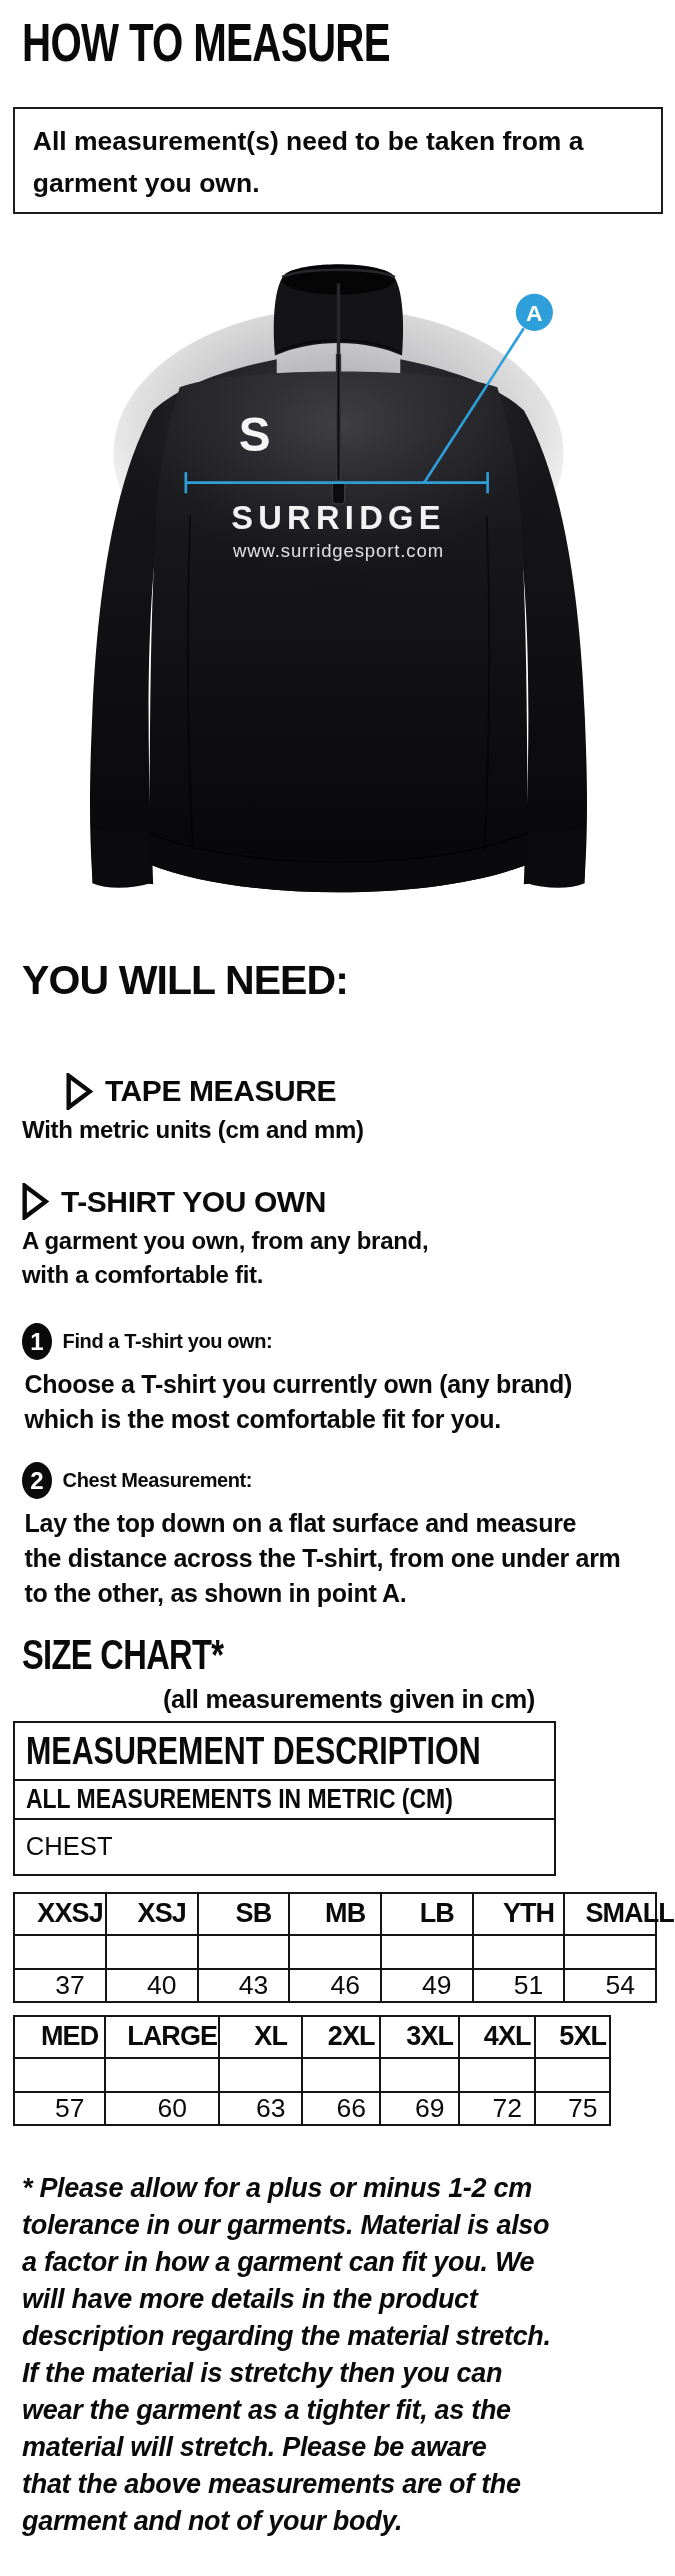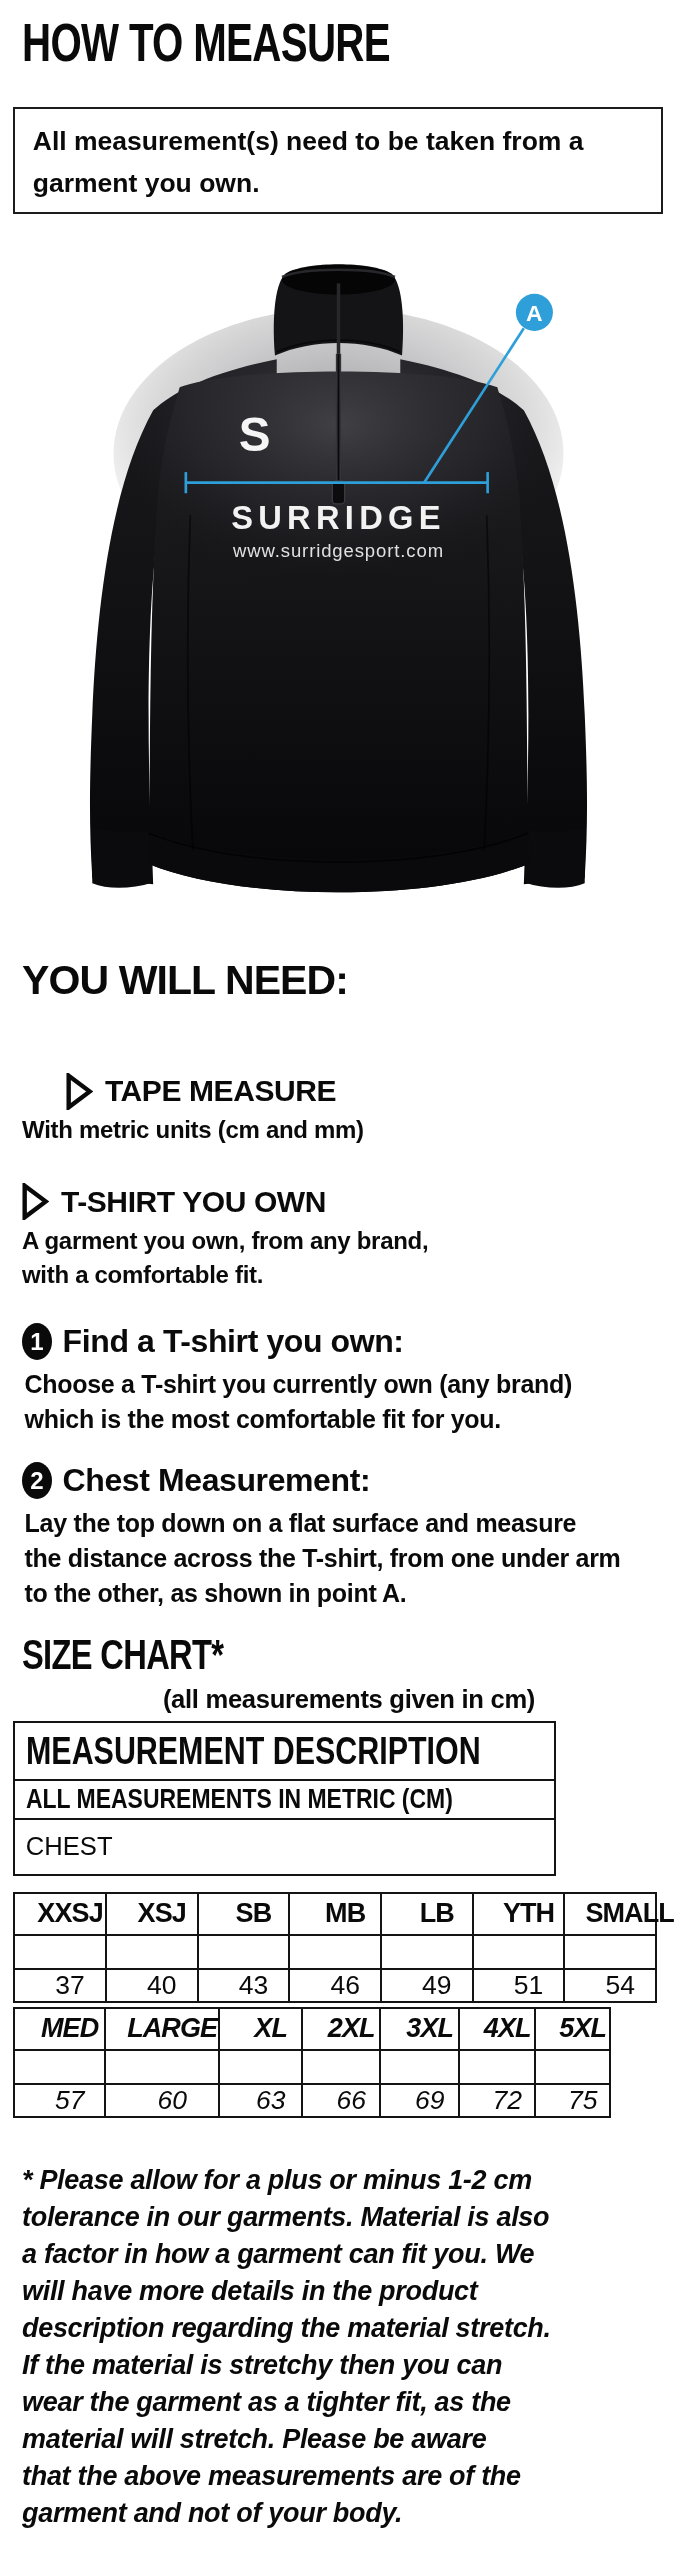--- a/index.html
+++ b/index.html
@@ -43,21 +43,21 @@
 
   .step-item { margin: 0 0 0 22px; }
   .step-row { display: flex; align-items: center; gap: 10.6px; }
   .step-row.s1 { margin-top: 30px; }
   .step-row.s2 { margin-top: 25px; }
   .step-badge {
     width: 30px; height: 37px; border-radius: 50%; background: #0a0a0a;
     color: #ffffff; display: flex; align-items: center; justify-content: center;
     font-size: 24px; font-weight: bold; flex: 0 0 auto;
   }
-  .step-title { font-size: 32px; font-weight: bold; letter-spacing: -0.4px; }
+  .step-title { font-size: 20px; font-weight: bold; letter-spacing: -0.4px; }
   .step-desc {
     margin: 7px 0 0 2.6px; font-size: 25px; font-weight: bold; line-height: 1.4;
     letter-spacing: -0.3px;
   }
 
   .size-chart-heading {
     margin: 19px 0 0 22px; font-size: 43px; font-weight: bold;
     letter-spacing: -0.9px; line-height: 1.15;
   }
   .size-chart-sub { margin: 5.3px 0 0 22px; font-size: 25.6px; font-weight: bold; letter-spacing: -0.3px; text-align: center; }
@@ -70,21 +70,21 @@
   .dt-r1 td { height: 58px; font-size: 39px; font-weight: bold; border-radius: 29px; }
   .dt-r2 td { height: 39px; font-size: 28px; font-weight: bold; }
   .dt-r3 td { height: 56px; font-size: 25.6px; font-weight: normal; }
 
   .size-table { margin-left: 13.2px; }
   .size-table td { text-align: center; vertical-align: middle; }
   .size-table .hdr td { height: 42px; font-size: 27px; font-weight: bold; letter-spacing: -0.9px; }
   .size-table .empty td { height: 34px; }
   .size-table .val td { height: 32px; font-size: 26.5px; font-weight: normal; }
   .size-table.t1 { width: 644px; margin-top: 16px; }
-  .size-table.t2 { width: 596px; margin-top: 4px; font-style: italic; }
+  .size-table.t2 { width: 596px; margin-top: 12px; }
 
   .footnote {
     margin: 44px 13.2px 0 22px; font-size: 27px; font-weight: bold; font-style: italic;
     line-height: 1.37; letter-spacing: -0.3px;
   }
 </style>
 </head>
 <body>
 
 <h1 class="page-title"><span class="squeeze">HOW TO MEASURE</span></h1>

